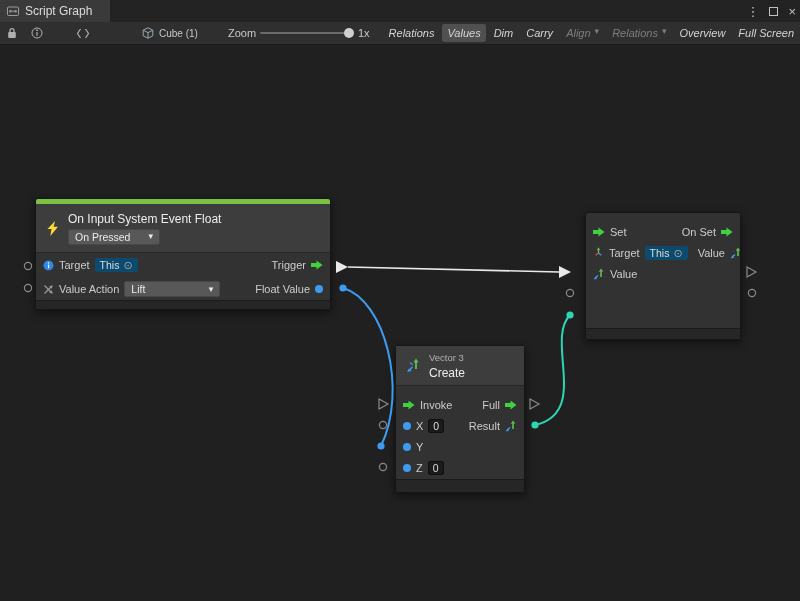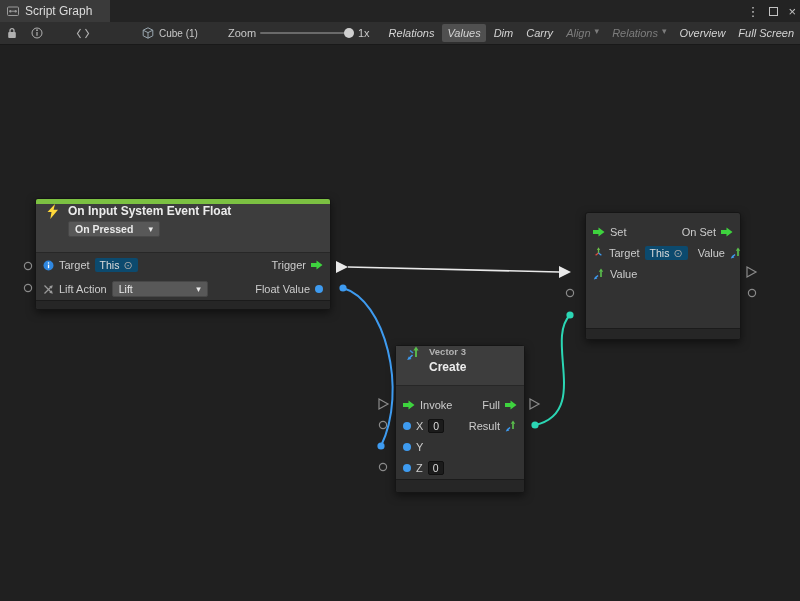--- a/index.html
+++ b/index.html
@@ -28,22 +28,22 @@
   .chev { font-size:9px; line-height:1; }
 
   
   .canvas { position:absolute; top:45px; left:0; width:800px; height:556px; background:#202020; }
   .wires { position:absolute; top:0; left:0; pointer-events:none; }
 
   
   .node { position:absolute; background:#323232; border:1px solid #151515; border-radius:3px;
     box-shadow:0 3px 9px rgba(0,0,0,.5); color:#c8c8c8; font-size:11px; }
   .event-accent { height:5px; background:#7CC142; border-radius:2px 2px 0 0; }
-  .node-header { background:#3d3d3d; display:flex; gap:8px; padding:0 10px;
-    border-bottom:1px solid #272727;font-weight:bold; }
+  .node-header { background:#3d3d3d; display:flex; align-items:center; gap:8px; padding:0 10px;
+    border-bottom:1px solid #272727; }
   .hdr-col { display:flex; flex-direction:column; gap:3px; }
   .node-title { color:#ececec; font-size:12px; white-space:nowrap; }
   .node-sub { color:#b2b2b2; font-size:9.5px; white-space:nowrap; }
   .node-footer { position:absolute; left:0; right:0; bottom:0; background:#262626; border-top:1px solid #1b1b1b;
     border-radius:0 0 2px 2px; }
   .row { display:flex; align-items:center; gap:5px; padding:0 7px; }
   .sp { flex:1; }
   .lbl { white-space:nowrap; color:#cccccc; }
   .dot { width:8px; height:8px; border-radius:50%; background:#3E9BF0; flex:none; }
   .pill { background:#0c4a6e; border-radius:2px; padding:1px 5px; color:#dddddd; display:inline-flex;
@@ -169,21 +169,21 @@
         <path d="M0 3h5.5V0.5L11.5 5 5.5 9.5V7H0z" fill="#3ED33E"></path>
       </svg>
     </div>
     <div class="row" style="height:24px">
       <svg width="11" height="11" viewBox="0 0 11 11">
         <line x1="1.5" y1="9.5" x2="8" y2="3" stroke="#9a9a9a" stroke-width="1.2"></line>
         <polygon points="9.8,1.2 6.2,2.2 8.8,4.8" fill="#9a9a9a"></polygon>
         <line x1="1.5" y1="1.5" x2="8" y2="8" stroke="#9a9a9a" stroke-width="1.2"></line>
         <polygon points="9.8,9.8 8.8,6.2 6.2,8.8" fill="#9a9a9a"></polygon>
       </svg>
-      <span class="lbl">Lift Action</span>
+      <span class="lbl">Value Action</span>
       <span class="dd" style="width:96px">
         <span>Lift</span>
         <span class="chev">▾</span>
       </span>
       <span class="sp"></span>
       <span class="lbl">Float Value</span>
       <span class="dot"></span>
     </div>
     <div class="node-footer" style="height:9px"></div>
   </div>

